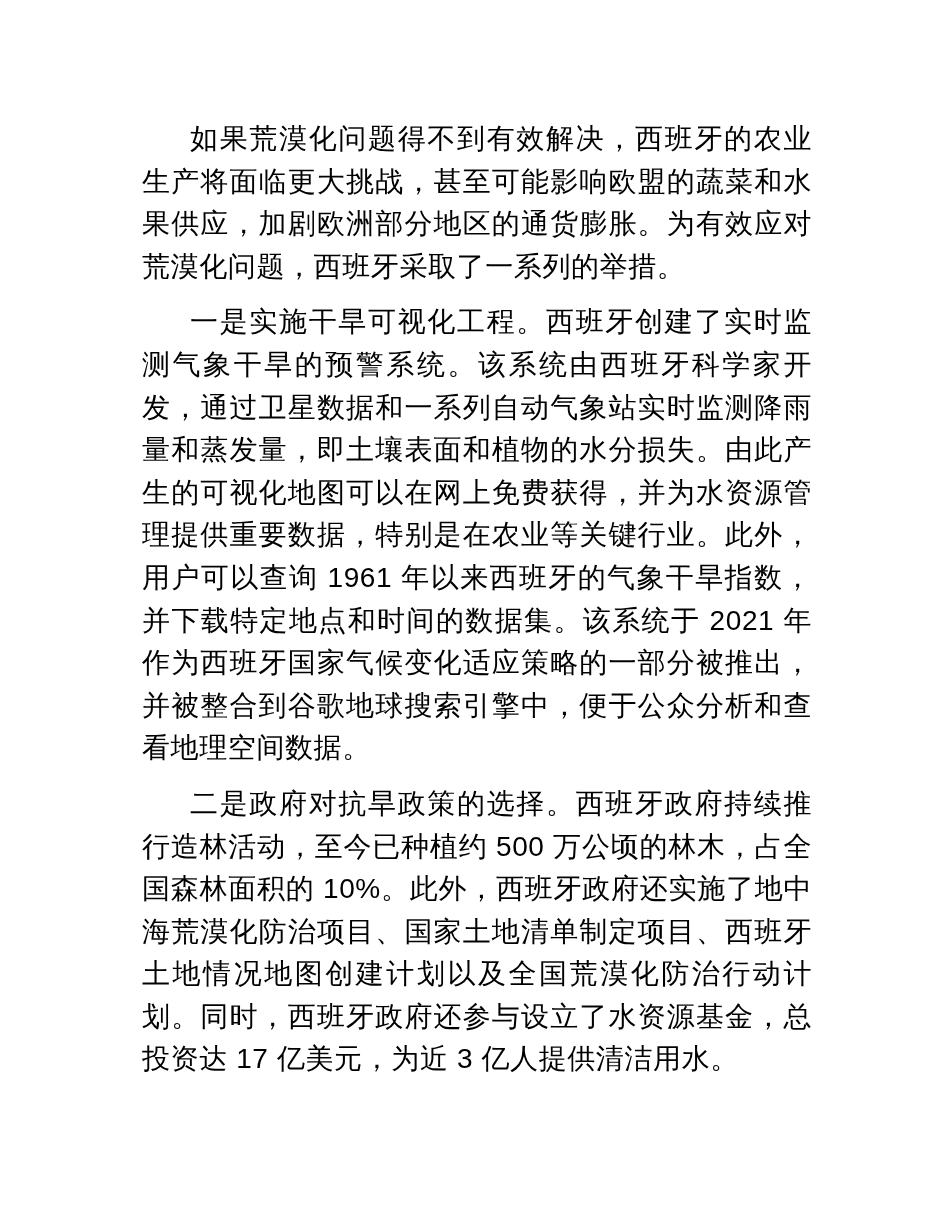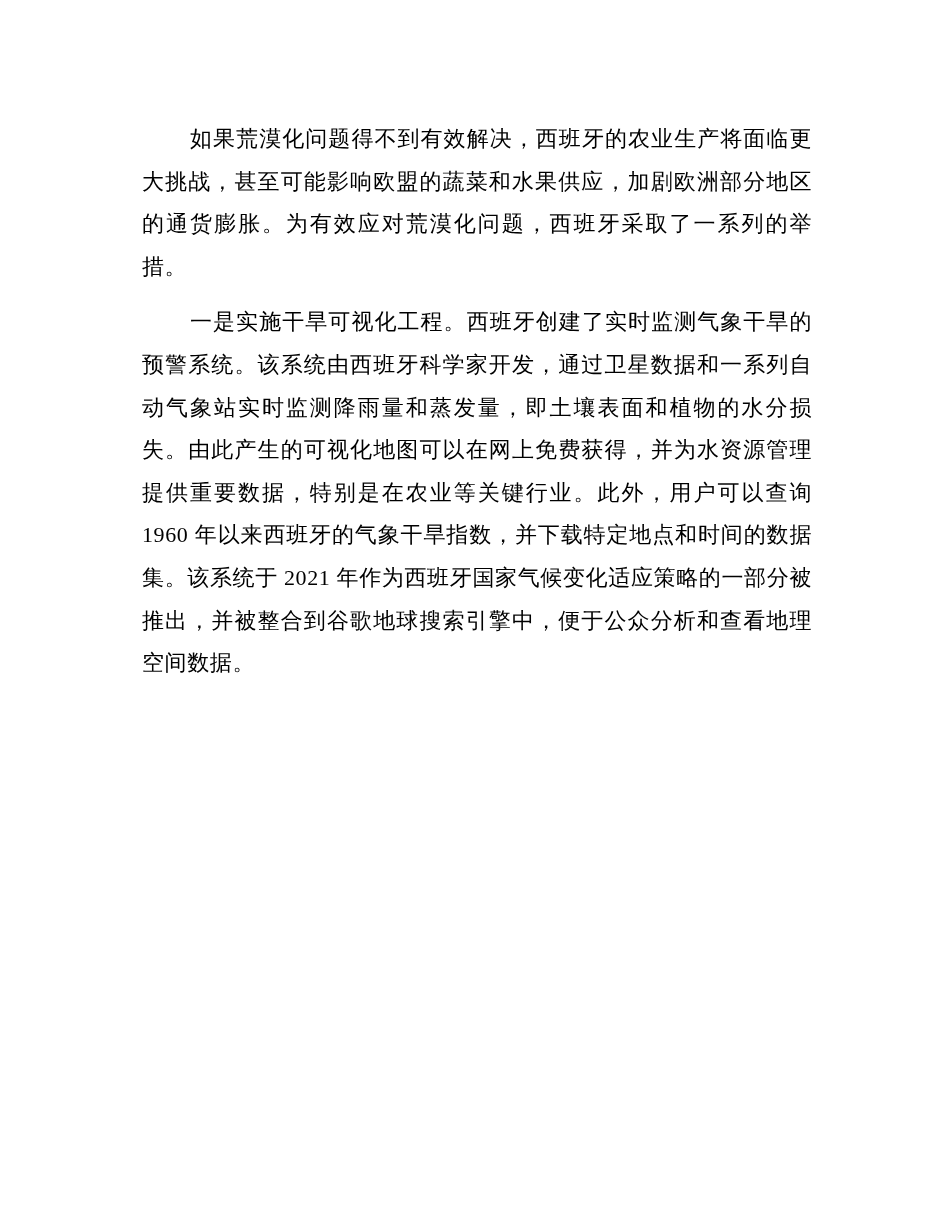--- a/index.html
+++ b/index.html
@@ -11,34 +11,35 @@
       width: 950px;
       height: 1230px;
       position: relative;
       overflow: hidden;
     }
     .page {
       position: absolute;
       left: 142px;
       top: 118px;
       width: 670px;
-      font-family: Liberation Serif, serif;
-      font-size: 22px;
+      font-family: Liberation Sans, sans-serif;
+      font-size: 28px;
       color: #000000;
     }
     .para {
       margin: 0 0 13px 0;
       line-height: 42.6px;
       text-indent: 48px;
       text-align: justify;
       letter-spacing: 0.6px;
     }
     .para.last {
       margin-top: 0;
     }
   </style>
 </head>
 <body>
 
 <div class="page">
   <p class="para">如果荒漠化问题得不到有效解决，西班牙的农业生产将面临更大挑战，甚至可能影响欧盟的蔬菜和水果供应，加剧欧洲部分地区的通货膨胀。为有效应对荒漠化问题，西班牙采取了一系列的举措。</p>
-  <p class="para">一是实施干旱可视化工程。西班牙创建了实时监测气象干旱的预警系统。该系统由西班牙科学家开发，通过卫星数据和一系列自动气象站实时监测降雨量和蒸发量，即土壤表面和植物的水分损失。由此产生的可视化地图可以在网上免费获得，并为水资源管理提供重要数据，特别是在农业等关键行业。此外，用户可以查询 1960 年以来西班牙的气象干旱指数，并下载特定地点和时间的数据集。该系统于 2021 年作为西班牙国家气候变化适应策略的一部分被推出，并被整合到谷歌地球搜索引擎中，便于公众分析和查看地理空间数据。</p>
+  <p class="para">一是实施干旱可视化工程。西班牙创建了实时监测气象干旱的预警系统。该系统由西班牙科学家开发，通过卫星数据和一系列自动气象站实时监测降雨量和蒸发量，即土壤表面和植物的水分损失。由此产生的可视化地图可以在网上免费获得，并为水资源管理提供重要数据，特别是在农业等关键行业。此外，用户可以查询 1961 年以来西班牙的气象干旱指数，并下载特定地点和时间的数据集。该系统于 2021 年作为西班牙国家气候变化适应策略的一部分被推出，并被整合到谷歌地球搜索引擎中，便于公众分析和查看地理空间数据。</p>
+  <p class="para">二是政府对抗旱政策的选择。西班牙政府持续推行造林活动，至今已种植约 500 万公顷的林木，占全国森林面积的 10%。此外，西班牙政府还实施了地中海荒漠化防治项目、国家土地清单制定项目、西班牙土地情况地图创建计划以及全国荒漠化防治行动计划。同时，西班牙政府还参与设立了水资源基金，总投资达 17 亿美元，为近 3 亿人提供清洁用水。</p>
 </div>
 
 </body></html>

